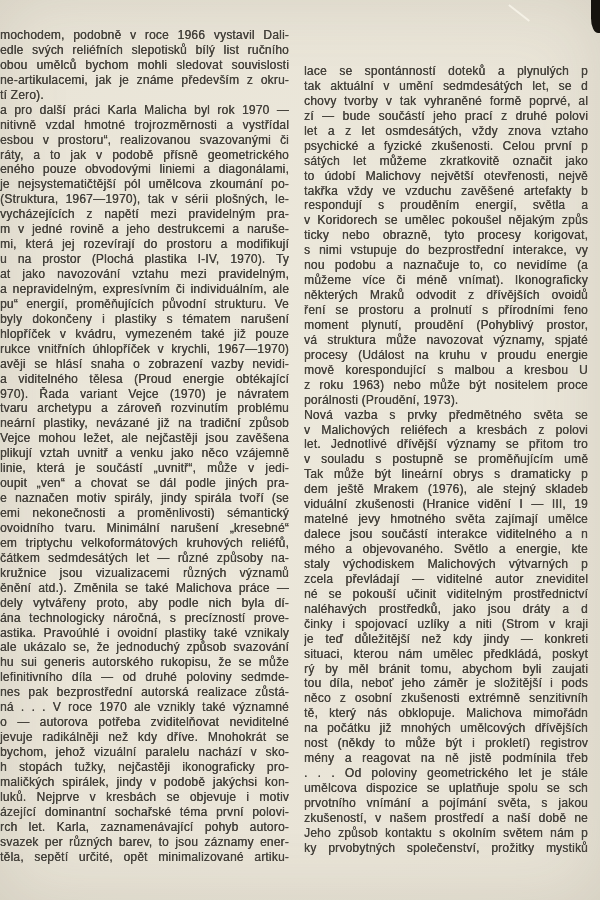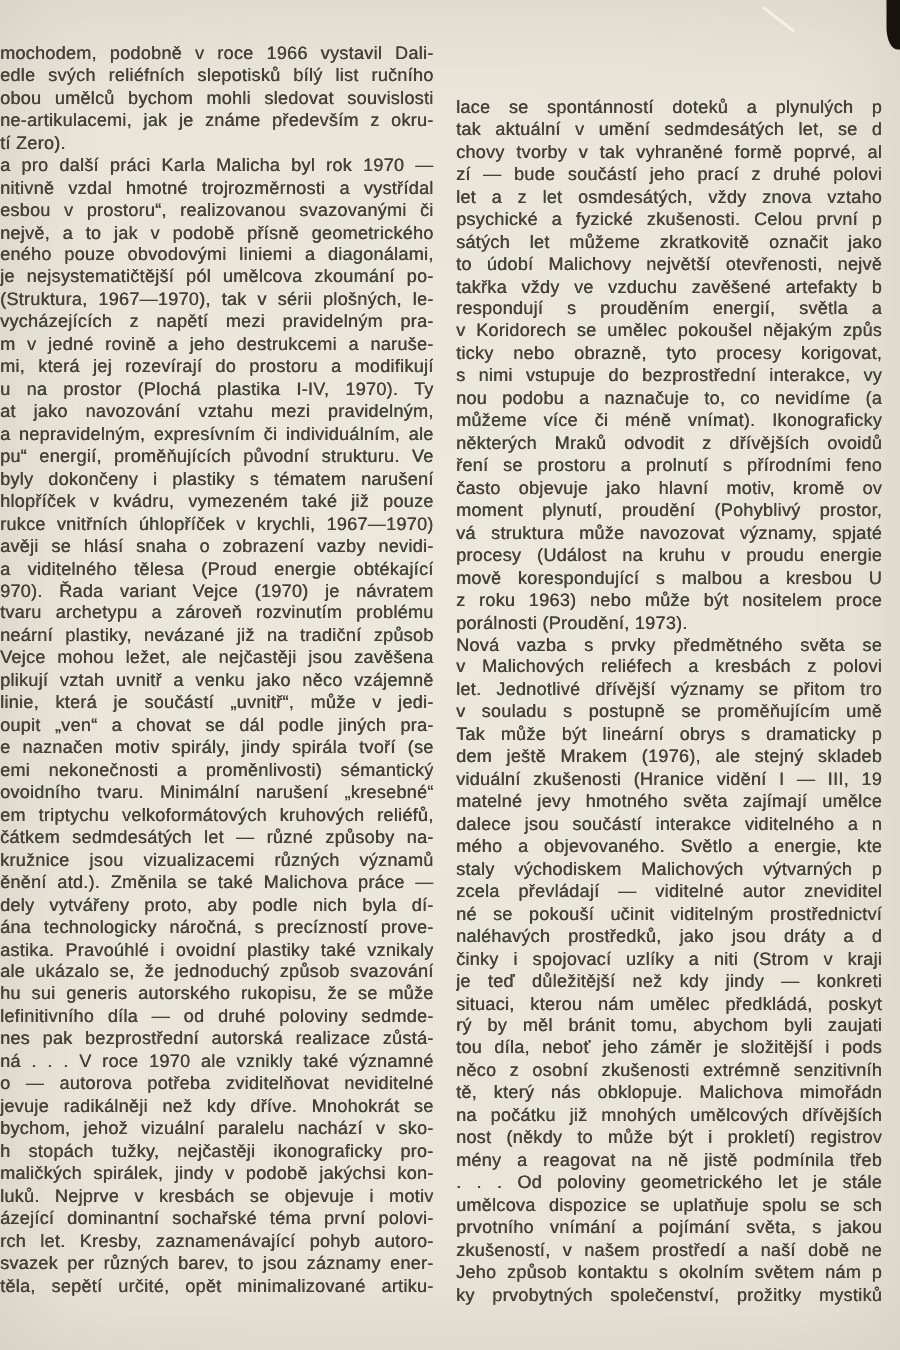--- a/index.html
+++ b/index.html
@@ -64,21 +64,21 @@
 <div class="page">
   <div class="col col-left">
       <div class="line">mochodem, podobně v roce 1966 vystavil Dali-</div>
       <div class="line">edle svých reliéfních slepotisků bílý list ručního</div>
       <div class="line">obou umělců bychom mohli sledovat souvislosti</div>
       <div class="line">ne-artikulacemi, jak je známe především z okru-</div>
       <div class="line short">tí Zero).</div>
       <div class="line">a pro další práci Karla Malicha byl rok 1970 —</div>
       <div class="line">nitivně vzdal hmotné trojrozměrnosti a vystřídal</div>
       <div class="line">esbou v prostoru“, realizovanou svazovanými či</div>
-      <div class="line">nejvě, a to jak v podobě přísně geometrického</div>
+      <div class="line">ráty, a to jak v podobě přísně geometrického</div>
       <div class="line">eného pouze obvodovými liniemi a diagonálami,</div>
       <div class="line">je nejsystematičtější pól umělcova zkoumání po-</div>
       <div class="line">(Struktura, 1967—1970), tak v sérii plošných, le-</div>
       <div class="line">vycházejících z napětí mezi pravidelným pra-</div>
       <div class="line">m v jedné rovině a jeho destrukcemi a naruše-</div>
       <div class="line">mi, která jej rozevírají do prostoru a modifikují</div>
       <div class="line">u na prostor (Plochá plastika I-IV, 1970). Ty</div>
       <div class="line">at jako navozování vztahu mezi pravidelným,</div>
       <div class="line">a nepravidelným, expresívním či individuálním, ale</div>
       <div class="line">pu“ energií, proměňujících původní strukturu. Ve</div>
@@ -109,21 +109,21 @@
       <div class="line">lefinitivního díla — od druhé poloviny sedmde-</div>
       <div class="line">nes pak bezprostřední autorská realizace zůstá-</div>
       <div class="line">ná . . . V roce 1970 ale vznikly také významné</div>
       <div class="line">o — autorova potřeba zviditelňovat neviditelné</div>
       <div class="line">jevuje radikálněji než kdy dříve. Mnohokrát se</div>
       <div class="line">bychom, jehož vizuální paralelu nachází v sko-</div>
       <div class="line">h stopách tužky, nejčastěji ikonograficky pro-</div>
       <div class="line">maličkých spirálek, jindy v podobě jakýchsi kon-</div>
       <div class="line">luků. Nejprve v kresbách se objevuje i motiv</div>
       <div class="line">ázející dominantní sochařské téma první polovi-</div>
-      <div class="line">rch let. Kresby, zaznamenávající pohyb autoro-</div>
+      <div class="line">rch let. Karla, zaznamenávající pohyb autoro-</div>
       <div class="line">svazek per různých barev, to jsou záznamy ener-</div>
       <div class="line">těla, sepětí určité, opět minimalizované artiku-</div>
     </div>
   <div class="col col-right">
       <div class="line">lace se spontánností doteků a plynulých p</div>
       <div class="line">tak aktuální v umění sedmdesátých let, se d</div>
       <div class="line">chovy tvorby v tak vyhraněné formě poprvé, al</div>
       <div class="line">zí — bude součástí jeho prací z druhé polovi</div>
       <div class="line">let a z let osmdesátých, vždy znova vztaho</div>
       <div class="line">psychické a fyzické zkušenosti. Celou první p</div>
@@ -131,21 +131,20 @@
       <div class="line">to údobí Malichovy největší otevřenosti, nejvě</div>
       <div class="line">takřka vždy ve vzduchu zavěšené artefakty b</div>
       <div class="line">respondují s prouděním energií, světla a</div>
       <div class="line">v Koridorech se umělec pokoušel nějakým způs</div>
       <div class="line">ticky nebo obrazně, tyto procesy korigovat,</div>
       <div class="line">s nimi vstupuje do bezprostřední interakce, vy</div>
       <div class="line">nou podobu a naznačuje to, co nevidíme (a</div>
       <div class="line">můžeme více či méně vnímat). Ikonograficky</div>
       <div class="line">některých Mraků odvodit z dřívějších ovoidů</div>
       <div class="line">ření se prostoru a prolnutí s přírodními feno</div>
-      <div class="line">často objevuje jako hlavní motiv, kromě ov</div>
       <div class="line">moment plynutí, proudění (Pohyblivý prostor,</div>
       <div class="line">vá struktura může navozovat významy, spjaté</div>
       <div class="line">procesy (Událost na kruhu v proudu energie</div>
       <div class="line">mově korespondující s malbou a kresbou U</div>
       <div class="line">z roku 1963) nebo může být nositelem proce</div>
       <div class="line short">porálnosti (Proudění, 1973).</div>
       <div class="line">Nová vazba s prvky předmětného světa se</div>
       <div class="line">v Malichových reliéfech a kresbách z polovi</div>
       <div class="line">let. Jednotlivé dřívější významy se přitom tro</div>
       <div class="line">v souladu s postupně se proměňujícím umě</div>

